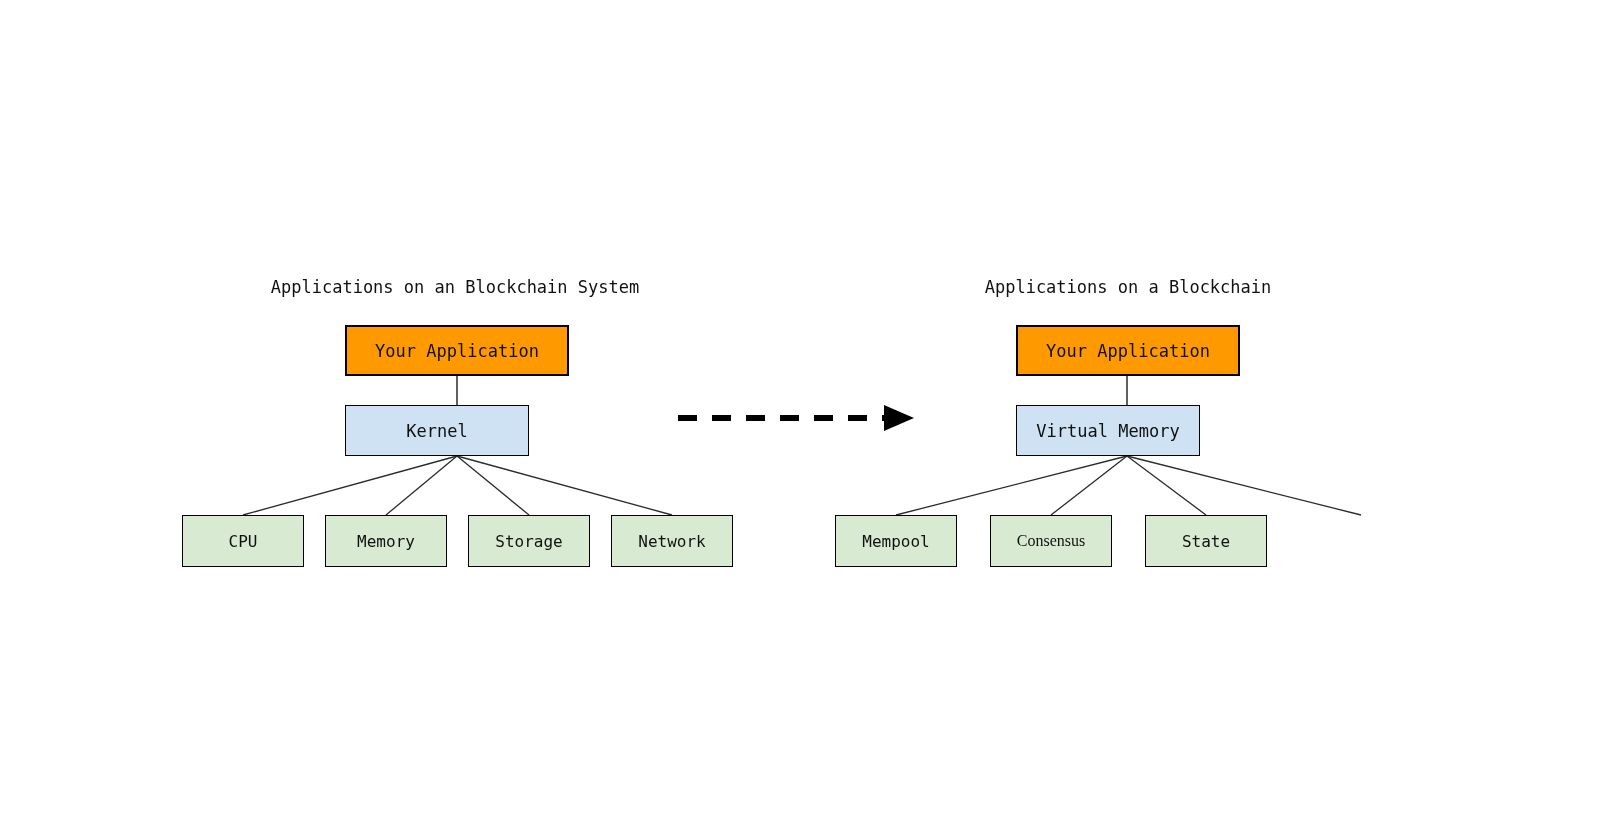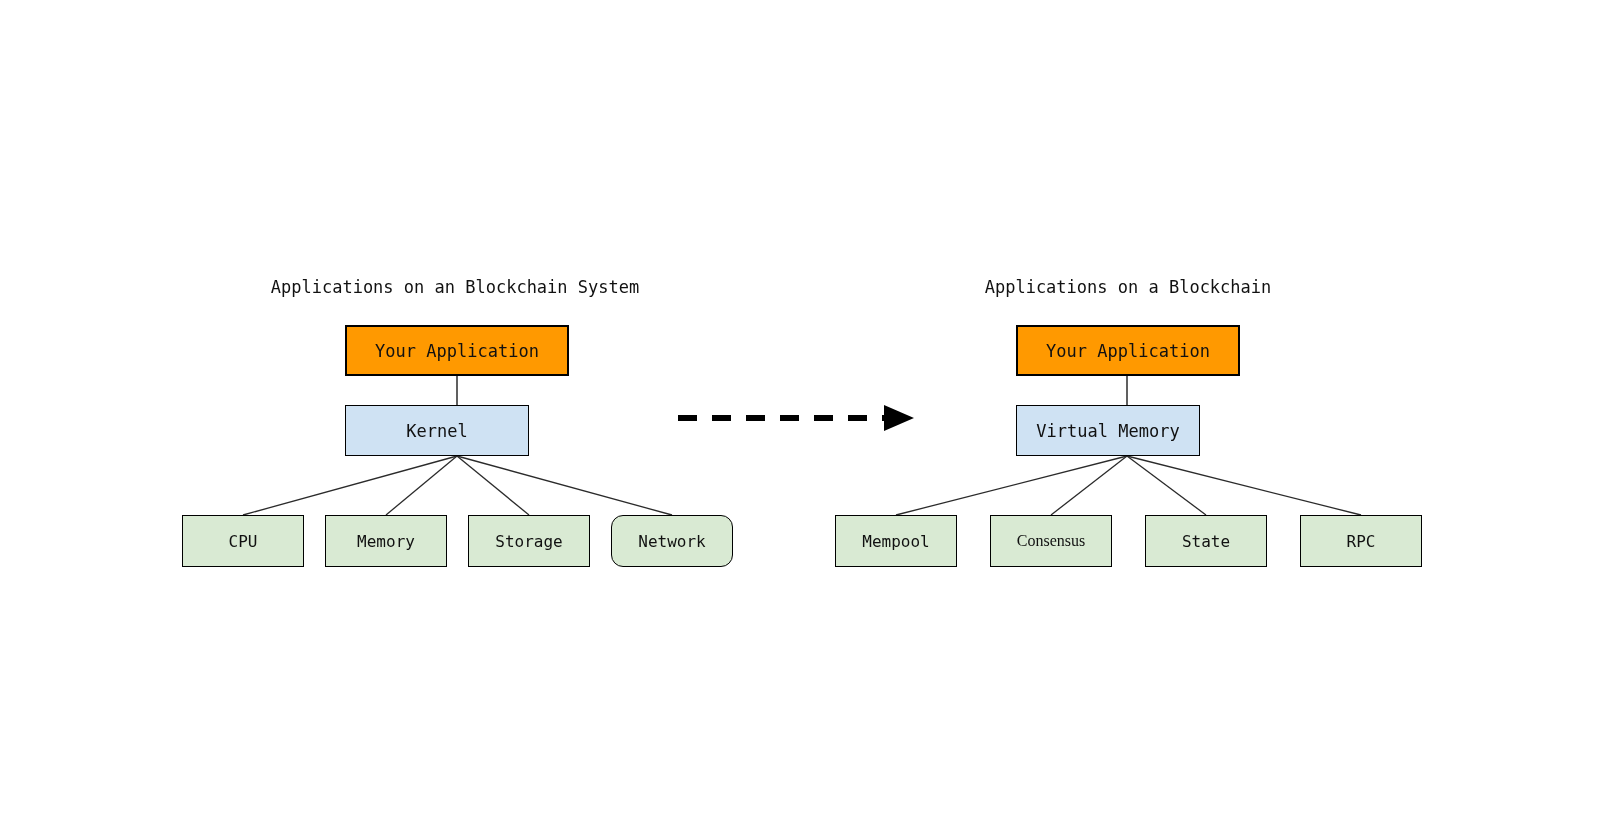--- a/index.html
+++ b/index.html
@@ -59,21 +59,21 @@
     background: var(--child-fill, #d9ead3);
     border: 1.5px solid var(--border, #000000);
     width: 122px; height: 52px; top: 515px;
     font-size: 16px;
   }
   
   .l-app, .l-layer { left: 345px; }
   .lc0 { left: 182px; }
   .lc1 { left: 325px; }
   .lc2 { left: 468px; }
-  .lc3 { left: 611px; border-radius: 12px; }
+  .lc3 { left: 611px; }
   
   .r-app, .r-layer { left: 1016px; width: 223px; }
   .rc0 { left: 835px; }
   .rc1 { left: 990px; font-family: Liberation Serif, serif; }
   .rc2 { left: 1145px; }
   .rc3 { left: 1300px; }
 </style>
 </head>
 <body>
 
@@ -112,15 +112,14 @@
 
   <div class="tree-title title-right">Applications on a Blockchain</div>
 
   <div class="node app r-app">Your Application</div>
 
   <div class="node layer r-layer">Virtual Memory</div>
 
   <div class="node child rc0">Mempool</div>
   <div class="node child rc1">Consensus</div>
   <div class="node child rc2">State</div>
-  <div class="node child rc3">RPC</div>
 
 </div>
 
 </body></html>

